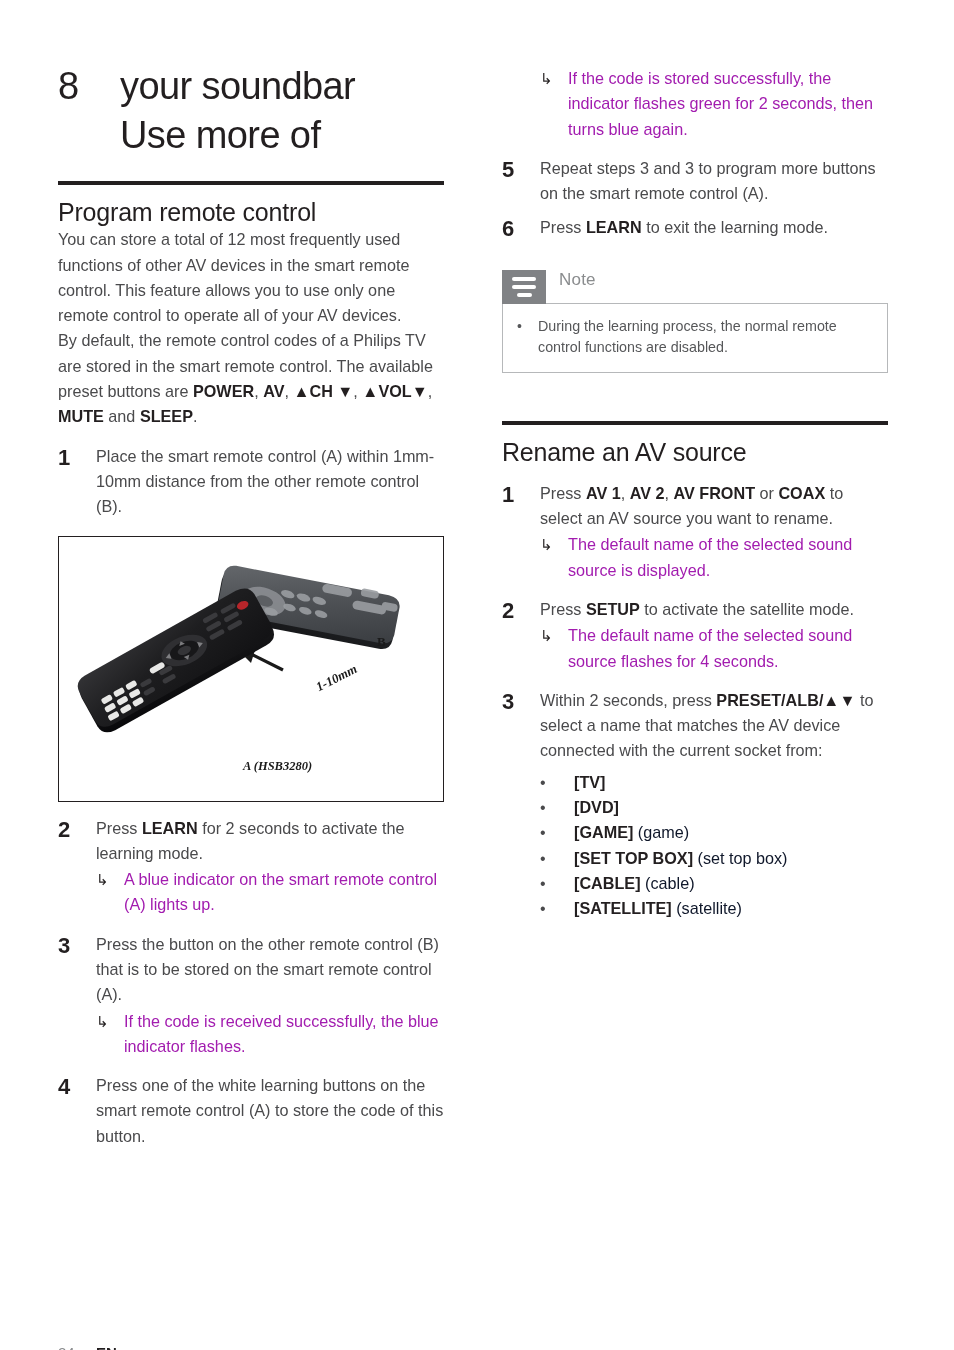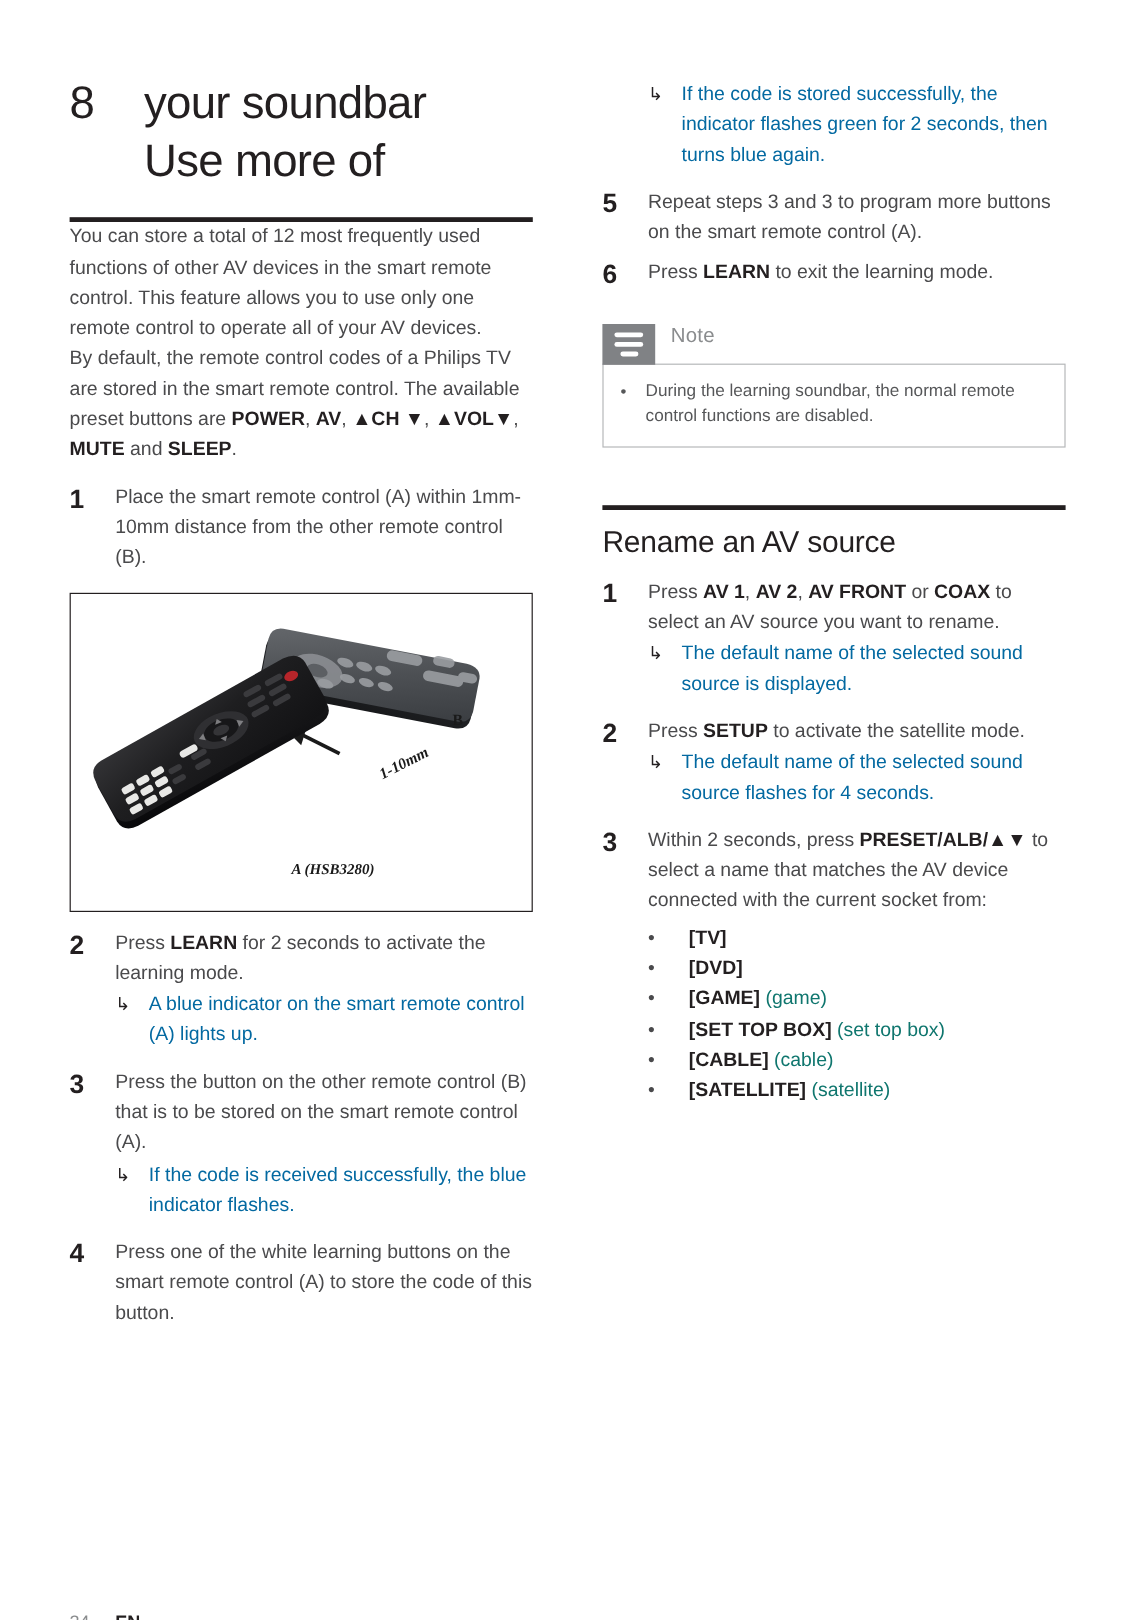--- a/index.html
+++ b/index.html
@@ -109,21 +109,21 @@
   .result-arrow {
     flex: 0 0 28px;
     font-size: 15px;
     color: #231f20;
     line-height: 25.3px;
   }
   .result-text {
     flex: 1 1 auto;
     font-size: 16.2px;
     line-height: 25.3px;
-    color: #0369a1;
+    color: #a21caf;
   }
   
   .result.orphan { margin-left: 38px; }
 
   
   ul.bullets {
     list-style: none;
     margin: 6px 0 0 0;
     padding: 0;
   }
@@ -131,21 +131,21 @@
     display: flex;
     font-size: 16.2px;
     line-height: 25.3px;
   }
   .bullet-dot {
     flex: 0 0 34px;
     color: #4a4a4c;
     font-size: 16px;
   }
   .bullet-text { flex: 1 1 auto; }
-  .bullet-text .plain { color: #0f766e; margin-top: 40px; }
+  .bullet-text .plain { color: #0f172a; margin-top: 40px; }
 
   
   .note {
     margin-top: 28px;
     position: relative;
   }
   .note-head {
     display: flex;
     height: 34px;
   }
@@ -248,20 +248,21 @@
 
     <div class="chapter">
       <div class="chapter-num">8</div>
       <div>
         <div class="chapter-title">your soundbar</div>
         <div class="chapter-title">Use more of</div>
       </div>
     </div>
 
     <div class="rule"></div>
+    <div class="section-title">Program remote control</div>
 
     <div class="para-block">
       <p class="body">You can store a total of 12 most frequently used functions of other AV devices in the smart remote control. This feature allows you to use only one remote control to operate all of your AV devices.</p>
       <p class="body"><span>By default, the remote control codes of a Philips TV are stored in the smart remote control. The available preset buttons are </span><b>POWER</b><span>, </span><b>AV</b><span>, </span><b>▲CH ▼</b><span>, </span><b>▲VOL▼</b><span>, </span><b>MUTE</b><span> and </span><b>SLEEP</b><span>.</span></p>
     </div>
 
     <ol class="steps">
 
       <li class="step">
         <div class="step-num">1</div>
@@ -427,21 +428,21 @@
         <div class="note-icon">
           <i></i>
           <i></i>
           <i></i>
         </div>
         <div class="note-label">Note</div>
       </div>
       <div class="note-box">
         <div class="note-item">
           <div class="note-bullet">•</div>
-          <div>During the learning soundbar, the normal remote control functions are disabled.</div>
+          <div>During the learning process, the normal remote control functions are disabled.</div>
         </div>
       </div>
     </div>
 
     <div style="margin-top:48px">
       <div class="rule"></div>
       <div class="section-title">Rename an AV source</div>
 
       <ol class="steps">
 

